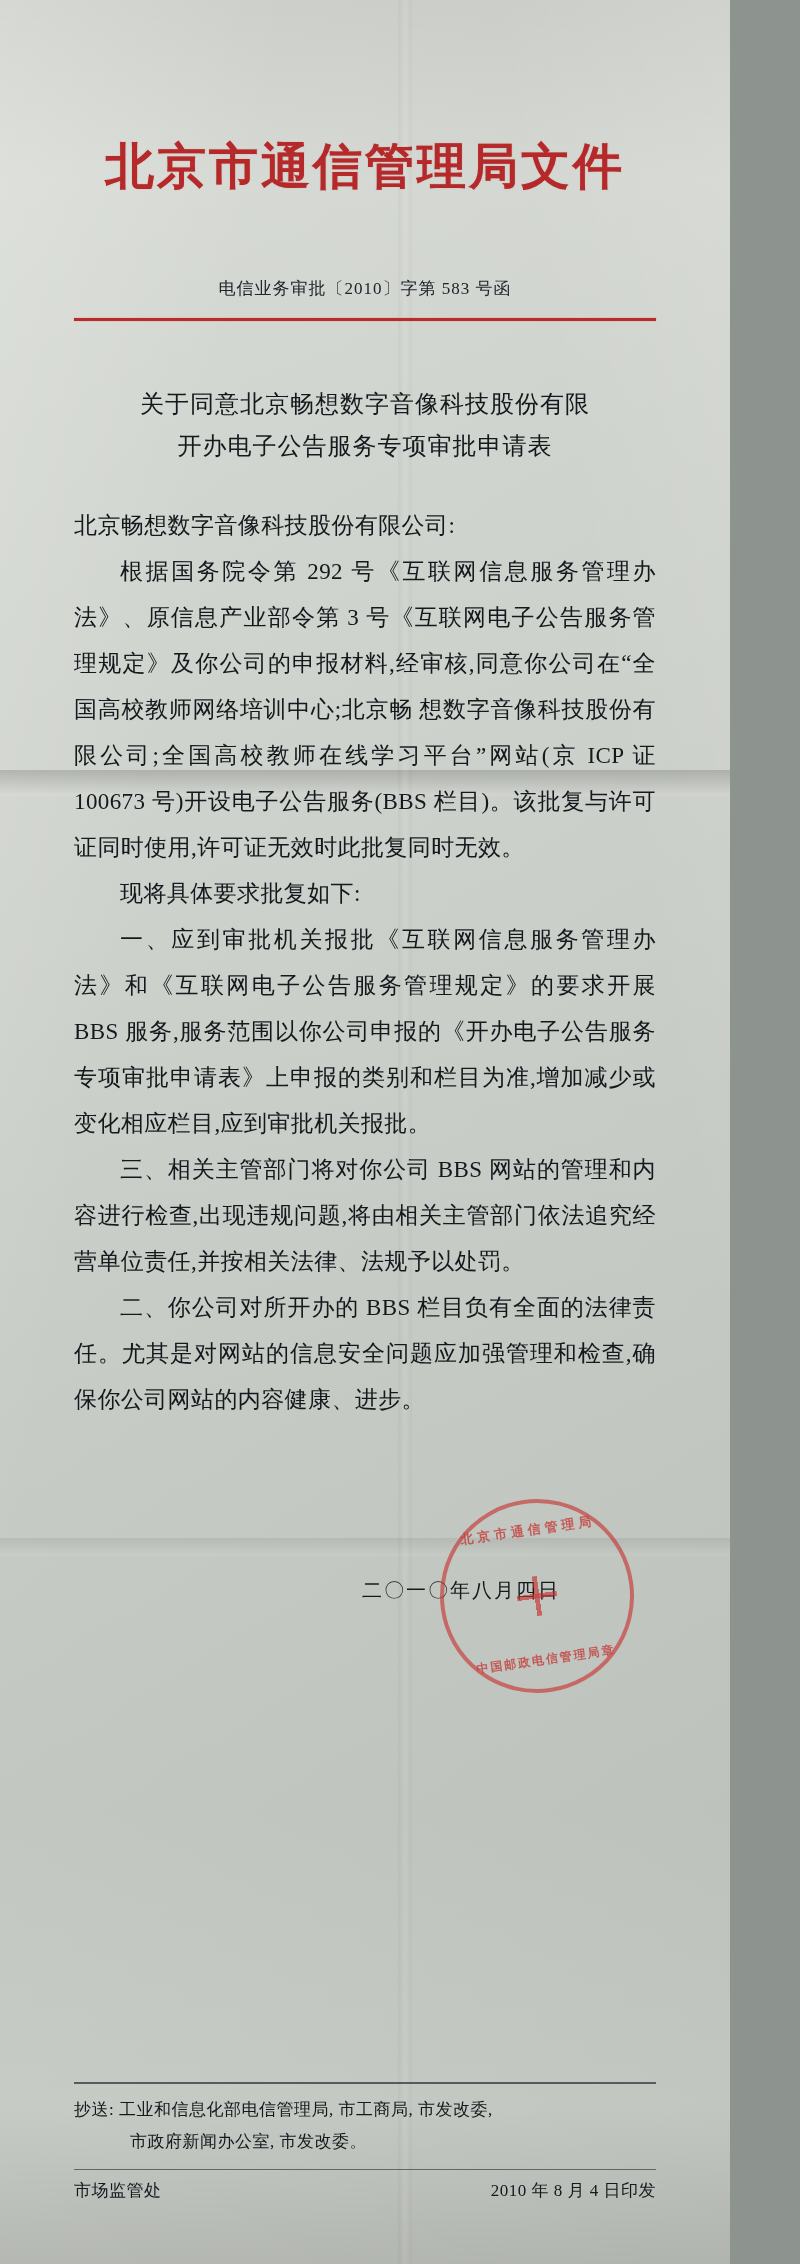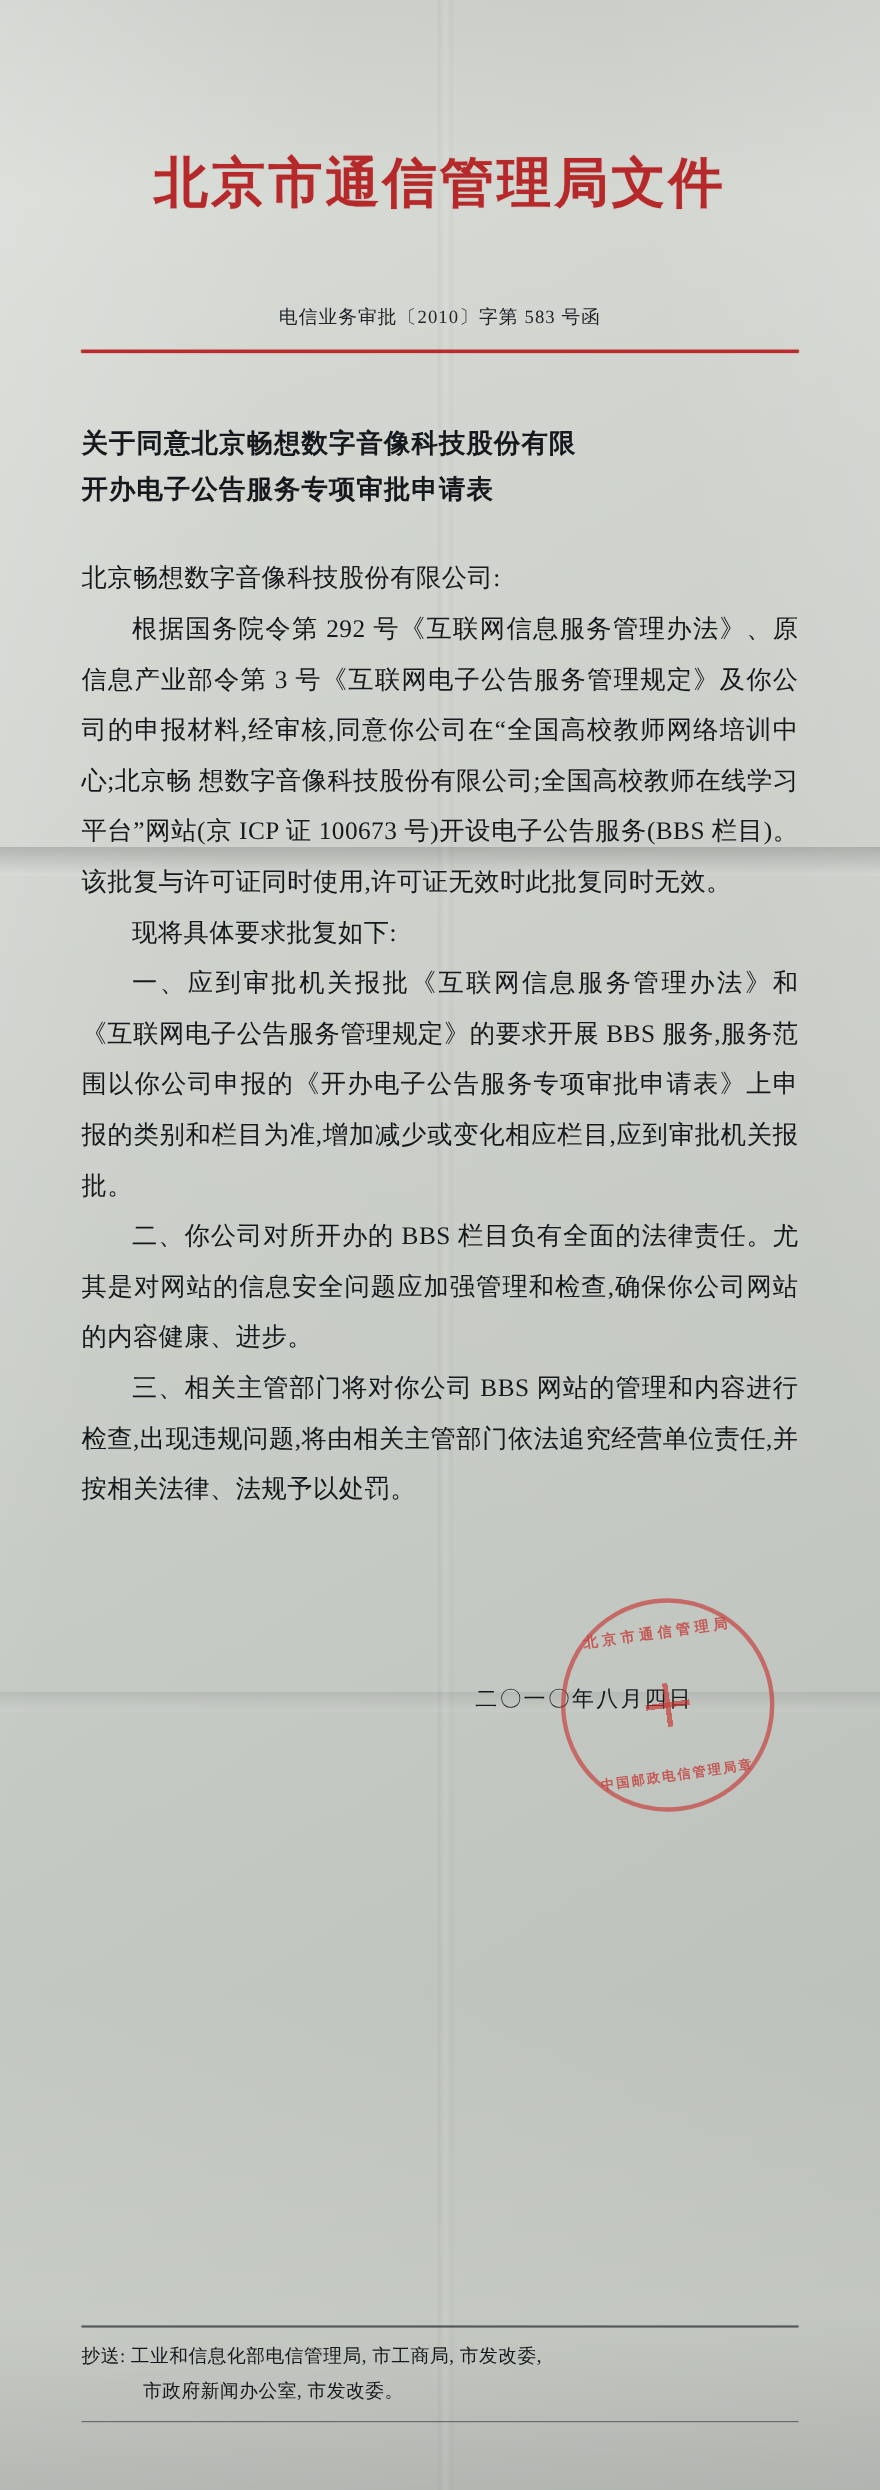--- a/index.html
+++ b/index.html
@@ -6,21 +6,21 @@
     margin: 0;
     padding: 0;
     background: #8d9490;
   }
   body {
     width: 800px;
     font-family: "Liberation Serif", "DejaVu Serif", serif;
   }
   .page {
     position: relative;
-    width: 800px;
+    width: 730px;
     height: 2264px;
     overflow: hidden;
     background:
       linear-gradient(118deg, rgba(255,255,255,0.05) 0%, rgba(0,0,0,0.05) 100%),
       linear-gradient(180deg, #d9dcd6 0%, #d3d7d1 18%, #cfd3cd 42%, #c9cec8 63%, #c6cbc5 80%, #cfd3cd 100%);
   }
   
   .page::before {
     content: "";
     position: absolute;
@@ -73,22 +73,23 @@
   .red-rule {
     margin: 18px 0 0 0;
     height: 3px;
     background: #bb2b2c;
     box-shadow: 0 0 1px rgba(187,43,44,0.8);
   }
 
   
   .doc-title {
     margin-top: 62px;
+    text-align: center;
     font-size: 24px;
-    font-weight: bold;
+    font-weight: normal;
     line-height: 1.75;
     color: #15181c;
     letter-spacing: 1px;
   }
 
   
   .body-text {
     margin-top: 36px;
     font-size: 23px;
     line-height: 2.0;
@@ -204,35 +205,39 @@
     <div class="doc-title">
       <div>关于同意北京畅想数字音像科技股份有限</div>
       <div>开办电子公告服务专项审批申请表</div>
     </div>
 
     <div class="body-text">
       <p>北京畅想数字音像科技股份有限公司:</p>
       <p class="indent">根据国务院令第 292 号《互联网信息服务管理办法》、原信息产业部令第 3 号《互联网电子公告服务管理规定》及你公司的申报材料,经审核,同意你公司在“全国高校教师网络培训中心;北京畅 想数字音像科技股份有限公司;全国高校教师在线学习平台”网站(京 ICP 证 100673 号)开设电子公告服务(BBS 栏目)。该批复与许可证同时使用,许可证无效时此批复同时无效。</p>
       <p class="indent">现将具体要求批复如下:</p>
       <p class="indent">一、应到审批机关报批《互联网信息服务管理办法》和《互联网电子公告服务管理规定》的要求开展 BBS 服务,服务范围以你公司申报的《开办电子公告服务专项审批申请表》上申报的类别和栏目为准,增加减少或变化相应栏目,应到审批机关报批。</p>
+      <p class="indent">三、相关主管部门将对你公司 BBS 网站的管理和内容进行检查,出现违规问题,将由相关主管部门依法追究经营单位责任,并按相关法律、法规予以处罚。</p>
       <p class="indent">二、你公司对所开办的 BBS 栏目负有全面的法律责任。尤其是对网站的信息安全问题应加强管理和检查,确保你公司网站的内容健康、进步。</p>
-      <p class="indent">三、相关主管部门将对你公司 BBS 网站的管理和内容进行检查,出现违规问题,将由相关主管部门依法追究经营单位责任,并按相关法律、法规予以处罚。</p>
     </div>
 
     <div class="sign-area">
       <div class="sign-date">二〇一〇年八月四日</div>
       <div class="seal">
         <div class="seal-top-text">北京市通信管理局</div>
         <div class="seal-bottom-text">中国邮政电信管理局章</div>
       </div>
     </div>
 
   </div>
 
   <div class="footer">
     <div class="footer-rule"></div>
     <div class="footer-cc">
       <span>抄送: 工业和信息化部电信管理局, 市工商局, 市发改委,</span>
       <span class="cc-indent">市政府新闻办公室, 市发改委。</span>
     </div>
     <div class="footer-rule-thin"></div>
+    <div class="footer-bottom">
+      <span>市场监管处</span>
+      <span>2010 年 8 月 4 日印发</span>
+    </div>
   </div>
 </div>
 
 </body></html>

